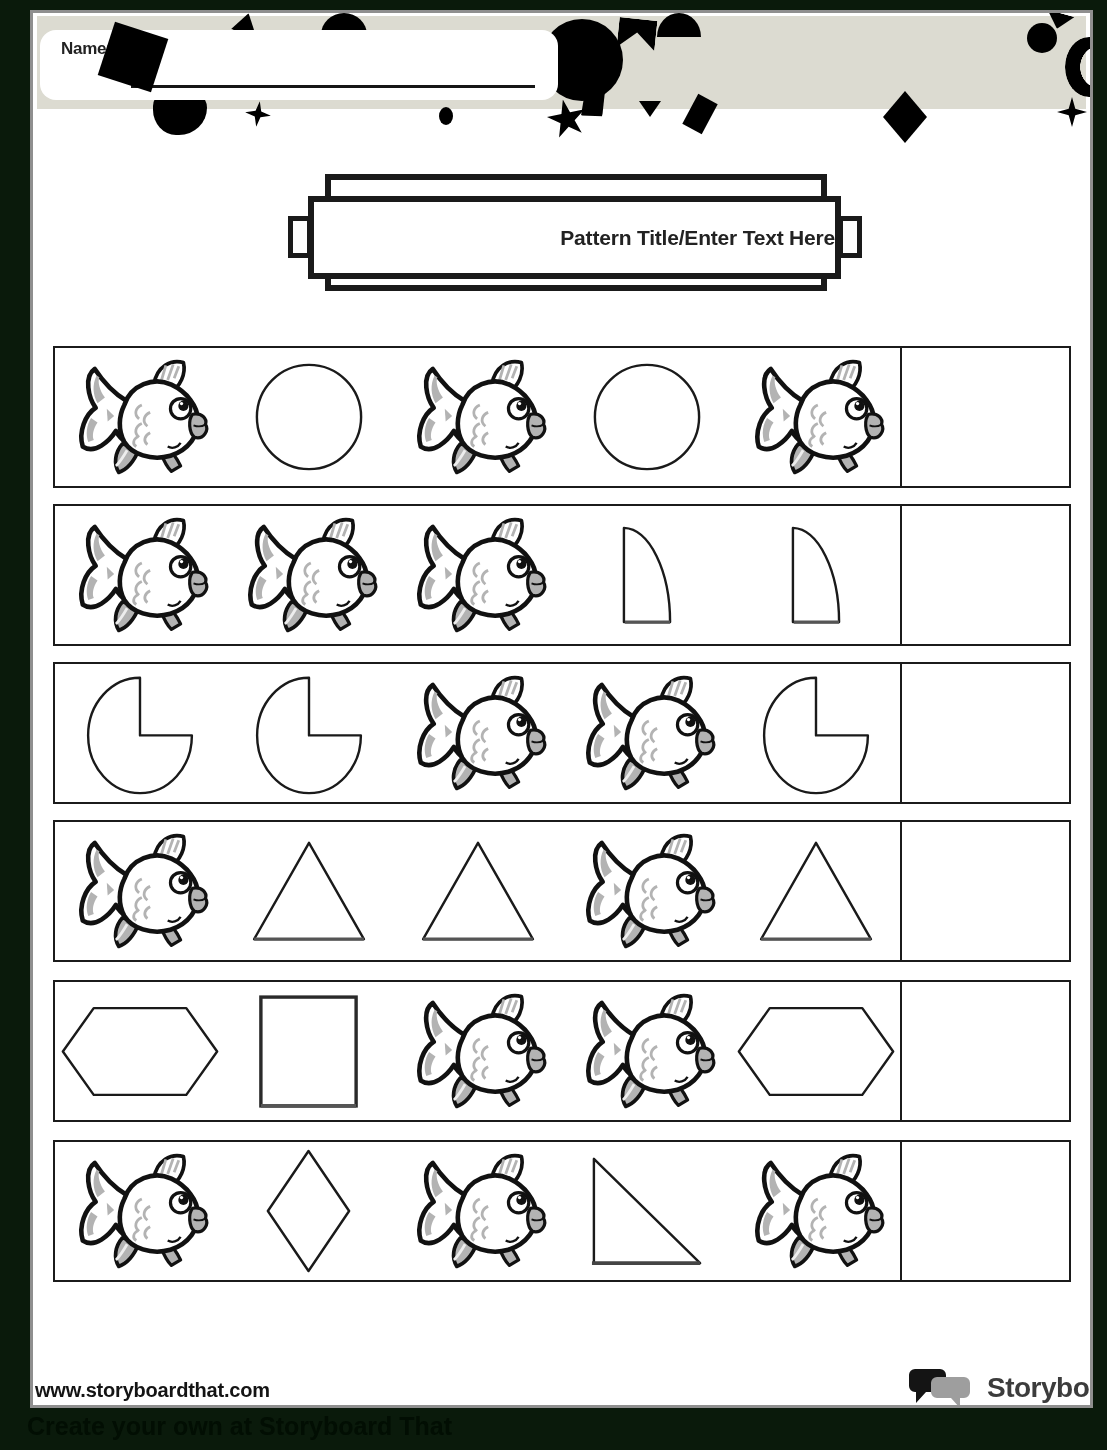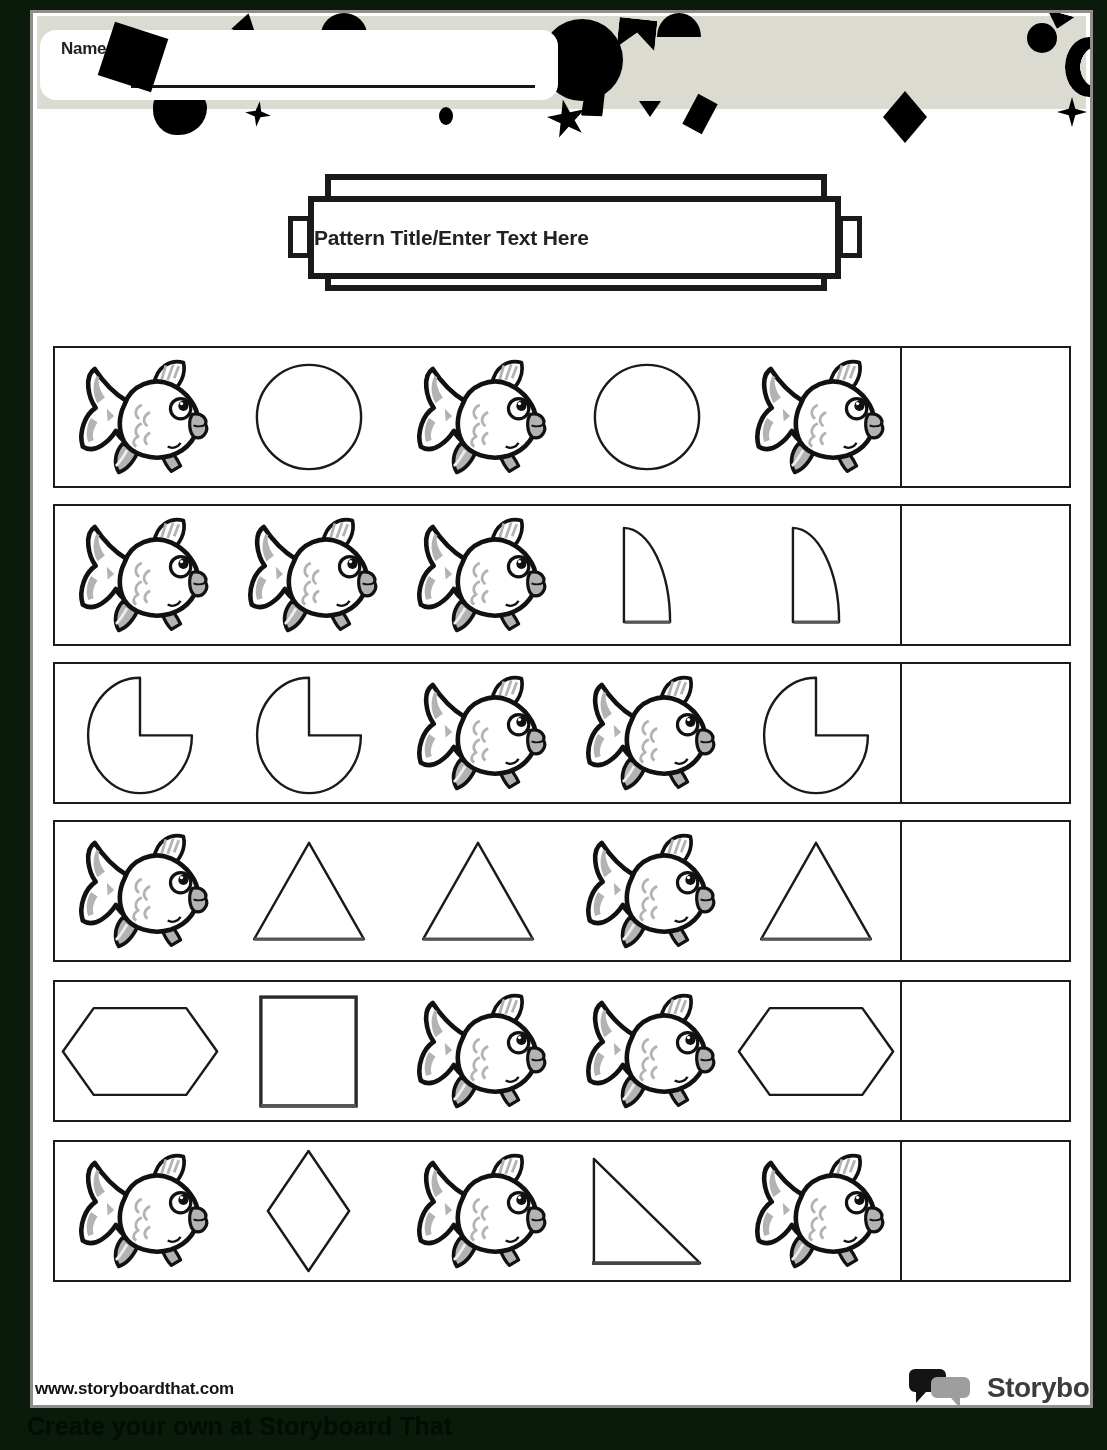--- a/index.html
+++ b/index.html
@@ -43,32 +43,32 @@
   .name-box .write-line{left:91px;top:55px;width:404px}
   .dir-box .write-line{left:98px;top:52px;width:345px}
 
   
   .banner-back{position:absolute;left:292px;top:161px;width:502px;height:117px;
                background:#fff;border:6px solid #1a1a1a;z-index:1}
   .banner-tab{position:absolute;top:203px;width:24px;height:42px;background:#fff;
               border:5px solid #1a1a1a;z-index:1}
   .tab-left{left:255px}.tab-right{left:805px}
   .banner-main{position:absolute;left:275px;top:183px;width:533px;height:83px;background:#fff;
-               border:6px solid #1a1a1a;z-index:2;display:flex;align-items:center;justify-content:flex-start}
+               border:6px solid #1a1a1a;z-index:2;display:flex;align-items:center;justify-content:flex-end}
   .banner-main span{font-weight:bold;font-size:21px;letter-spacing:-0.2px;color:#222}
 
   
   .row{position:absolute;left:20px;width:1018px;height:142px;border:2px solid #1b1b1b;
        background:#fff;display:flex;z-index:2}
   .row-main{width:845px;height:100%;display:flex;align-items:center}
   .cell{flex:1;height:100%;display:flex;align-items:center;justify-content:center}
   .answer{flex:1;height:100%;border-left:2px solid #1b1b1b;background:#fff}
 
   
-  .site-url{position:absolute;left:2px;top:1366px;font-weight:bold;font-size:17px;
+  .site-url{position:absolute;left:2px;top:1366px;font-weight:bold;font-size:20px;
             letter-spacing:-0.2px;color:#141414;z-index:2}
   .logo{position:absolute;left:873px;top:1349px;display:flex;align-items:center;gap:5px;z-index:2}
   .logo-text{font-size:28px;font-weight:bold;letter-spacing:-0.5px}
   .logo-text .b{color:#3c3c3c}
 
   .bottom-caption{position:absolute;left:27px;top:1412px;font-weight:bold;font-size:25px;
                   color:#020e03;letter-spacing:0}
 </style>
 </head>
 <body>

